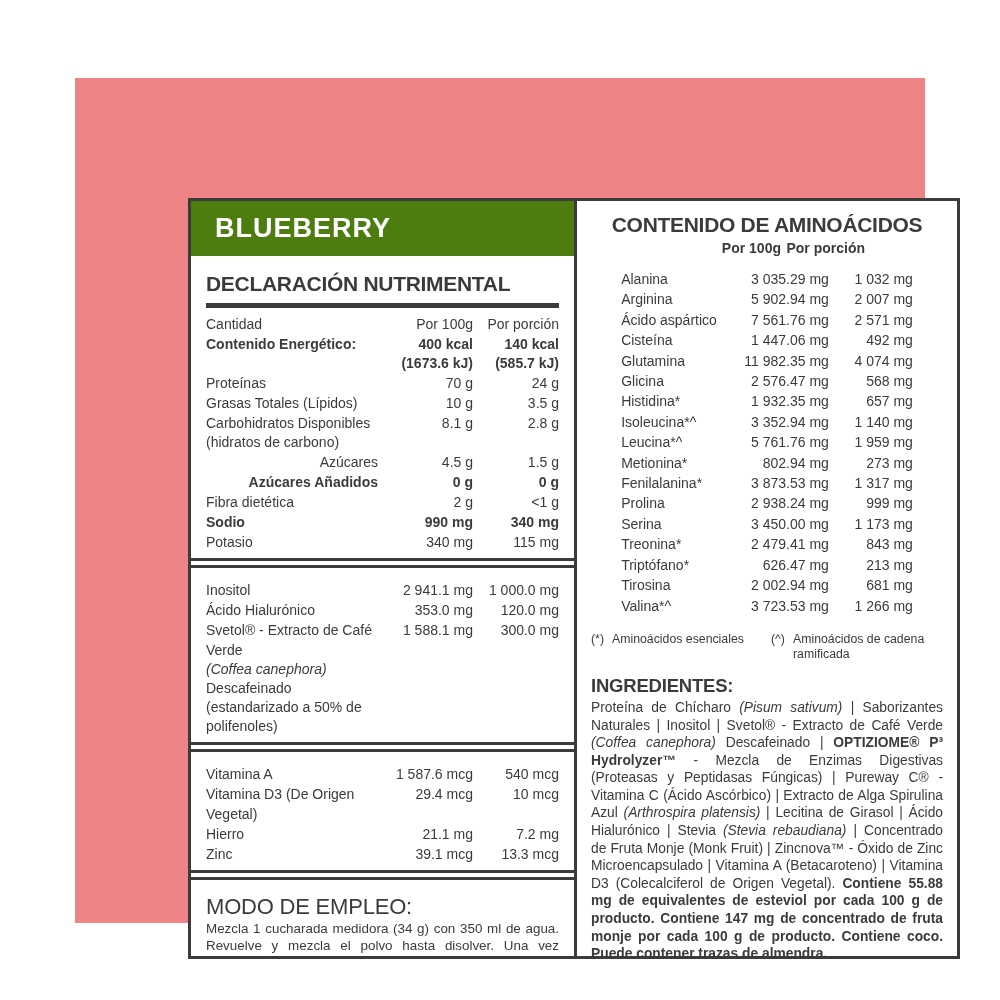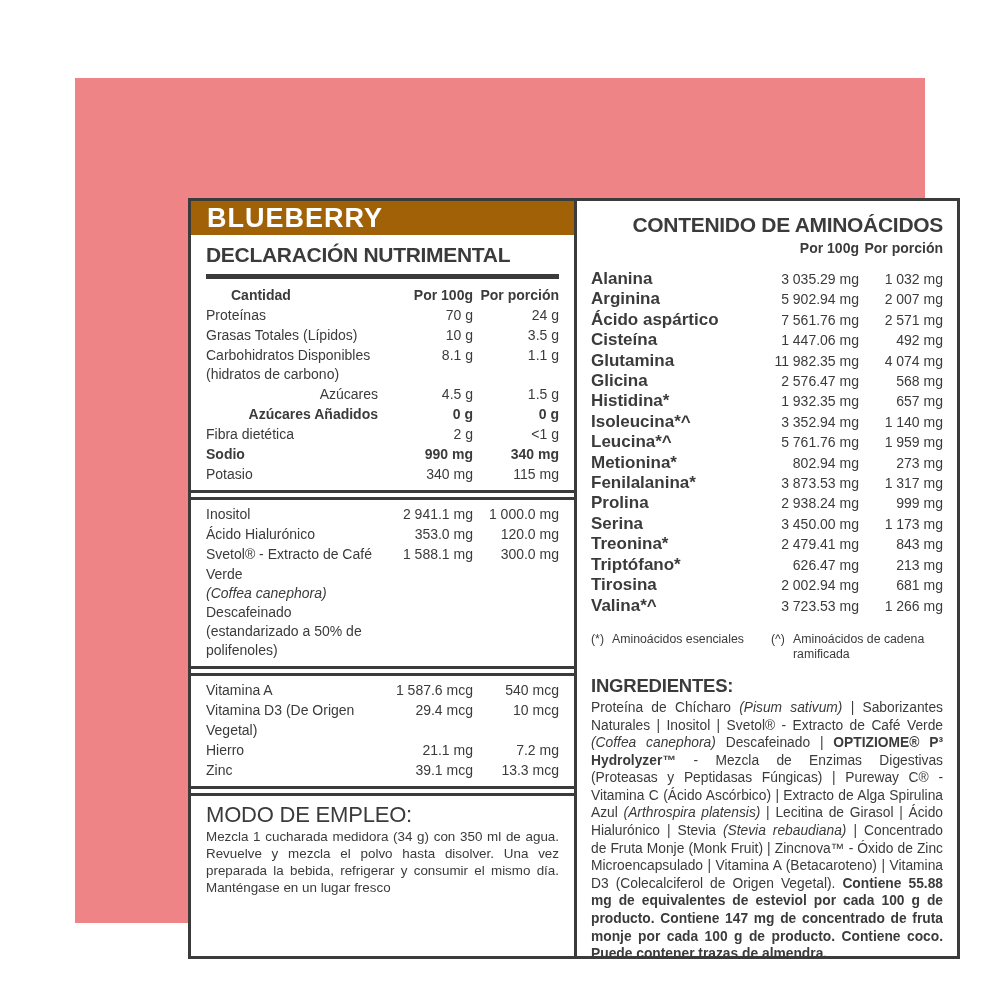--- a/index.html
+++ b/index.html
@@ -3,45 +3,45 @@
 <meta charset="utf-8">
 <style>
   html,body{margin:0;padding:0;background:#ffffff;}
   .page{position:relative;width:1000px;height:1000px;background:#ffffff;overflow:hidden;
         font-family:"Liberation Sans",sans-serif;color:#3b3b3b;}
   .frame{position:absolute;left:75px;top:78px;width:850px;height:845px;background:#ee8486;}
   .panel{position:absolute;left:113px;top:120px;width:766px;height:755px;background:#ffffff;
          border:3px solid #3b3b3b;display:flex;box-sizing:content-box;}
   
   .col-left{width:386px;border-right:3px solid #3b3b3b;display:flex;flex-direction:column;box-sizing:border-box;}
-  .flavor-bar{height:34px;background:#a16207;display:flex;align-items:center;padding-left:16px;flex:none;}
+  .flavor-bar{height:55px;background:#4d7c0f;display:flex;align-items:center;padding-left:24px;flex:none;}
   .flavor-bar span{color:#ffffff;font-size:27px;font-weight:700;letter-spacing:1px;}
-  .lsec{padding:4px 15px 6px 15px;border-radius:18px;}
+  .lsec{padding:12px 15px 6px 15px;border-radius:18px;}
   .sep{border-top:3px solid #3b3b3b;border-bottom:3px solid #3b3b3b;height:4px;flex:none;}
   h1.decl{font-size:21px;font-weight:700;margin:4px 0 0 0;letter-spacing:-0.3px;}
   .thick-rule{height:5px;background:#3b3b3b;margin:7px 0 6px 0;}
   .nrow{display:flex;align-items:flex-start;line-height:20px;font-size:14px;}
-  .nrow.head{font-weight:700;margin-left:25px;}
+  .nrow.head{font-weight:400;}
   .nrow.b{font-weight:700;}
   .nrow.ind .lbl{padding-left:14px;text-align:right;}
   .n-label{flex:1;min-width:0;}
   .n-v1{width:95px;text-align:right;}
   .n-v2{width:86px;text-align:right;}
   .sub{line-height:19px;}
   .vsub{line-height:19px;font-weight:inherit;}
   .it{font-style:italic;}
   
   .usage{flex:1;overflow:hidden;}
   h2.sec-title{font-size:22px;font-weight:400;margin:2px 0 0 0;letter-spacing:-0.2px;}
   .usage p{margin:0;font-size:13.4px;line-height:17px;text-align:justify;}
   
-  .col-right{flex:1;padding:0 14px;display:flex;flex-direction:column;overflow:hidden;}
+  .col-right{flex:1;padding:0 14px;display:flex;flex-direction:column;overflow:hidden;align-items:center;}
   h1.amino-title{font-size:21px;font-weight:700;text-align:right;margin:12px 0 0 0;letter-spacing:-0.3px;}
   .arow{display:flex;align-items:baseline;line-height:20.4px;font-size:14px;}
-  .arow .a-name{flex:1;font-weight:700;font-size:17px;}
+  .arow .a-name{flex:1;font-weight:400;font-size:14px;}
   .arow .a-v1{width:112px;text-align:right;}
   .arow .a-v2{width:84px;text-align:right;}
   .amino-head{font-weight:700;line-height:19px;margin-top:2px;}
   .amino-head .a-name{font-weight:700;}
   .rule-thick-full{height:4px;background:#3b3b3b;margin:6px -14px 5px -14px;}
   .rule-thin-full{height:2.5px;background:#3b3b3b;margin:0 -14px;}
   .footnotes{display:flex;font-size:12.3px;padding:5px 0 6px 0;line-height:15px;}
   .fn{display:flex;}
   .fn-mark{margin-right:8px;}
   .fn1{width:180px;flex:none;}
@@ -63,20 +63,34 @@
 
         <div class="lsec">
           <h1 class="decl">DECLARACIÓN NUTRIMENTAL</h1>
           <div class="thick-rule"></div>
           <div class="nrow head">
             <div class="n-label">Cantidad</div>
             <div class="n-v1">Por 100g</div>
             <div class="n-v2">Por porción</div>
           </div>
           <div id="nut-rows">
+              <div class="nrow b">
+    <div class="n-label">
+      <div class="lbl">Contenido Energético:</div>
+      <div class="lbl-subs"></div>
+    </div>
+    <div class="n-v1">
+      <div class="val">400 kcal</div>
+      <div class="vsub">(1673.6 kJ)</div>
+    </div>
+    <div class="n-v2">
+      <div class="val">140 kcal</div>
+      <div class="vsub">(585.7 kJ)</div>
+    </div>
+  </div>
               <div class="nrow">
     <div class="n-label">
       <div class="lbl">Proteínas</div>
       <div class="lbl-subs"></div>
     </div>
     <div class="n-v1">
       <div class="val">70 g</div>
       <div class="vsub"></div>
     </div>
     <div class="n-v2">
@@ -103,21 +117,21 @@
       <div class="lbl">Carbohidratos Disponibles</div>
       <div class="lbl-subs">
                     <div class="sub"><span>(hidratos de carbono)</span></div>
                   </div>
     </div>
     <div class="n-v1">
       <div class="val">8.1 g</div>
       <div class="vsub"></div>
     </div>
     <div class="n-v2">
-      <div class="val">1.1 g</div>
+      <div class="val">2.8 g</div>
       <div class="vsub"></div>
     </div>
   </div>
               <div class="nrow ind">
     <div class="n-label">
       <div class="lbl">Azúcares</div>
       <div class="lbl-subs"></div>
     </div>
     <div class="n-v1">
       <div class="val">4.5 g</div>

